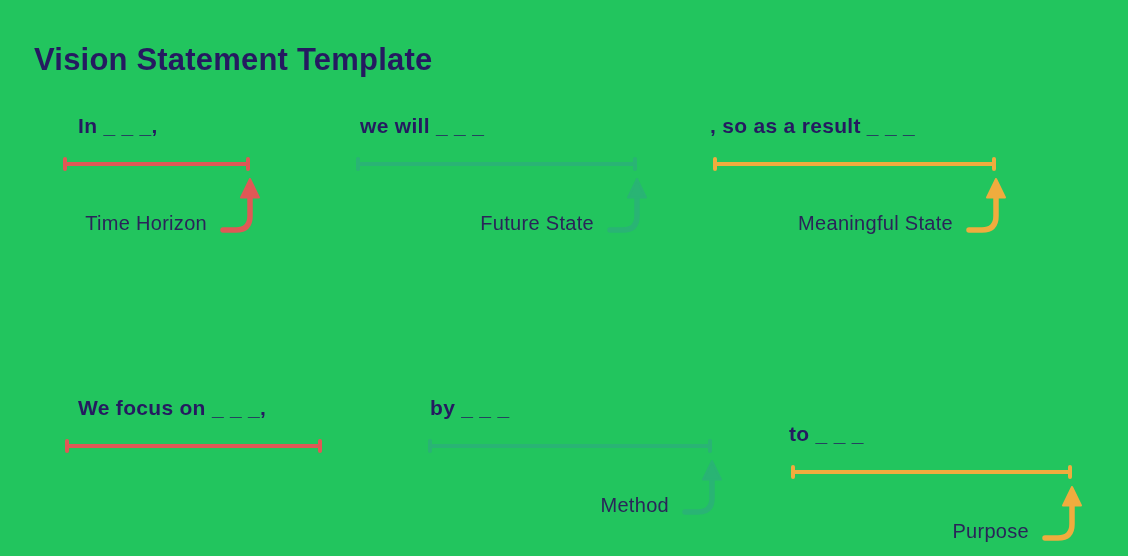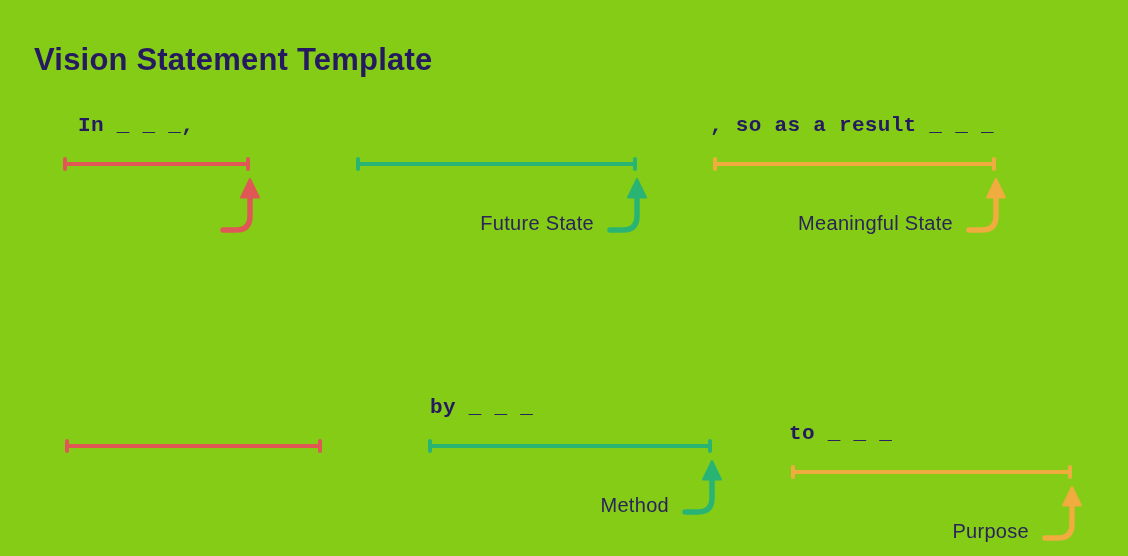--- a/index.html
+++ b/index.html
@@ -10,21 +10,21 @@
   body {
     width: 1128px;
     height: 556px;
     overflow: hidden;
     font-family: "Liberation Sans", sans-serif;
   }
   .canvas {
     position: relative;
     width: 1128px;
     height: 556px;
-    background: #84cc16;
+    background: #22c55e;
   }
   .tpl-section {
     position: absolute;
     inset: 0;
   }
   .tpl-title {
     position: absolute;
     margin: 0;
     font-size: 31px;
     font-weight: 700;
@@ -48,21 +48,20 @@
   .sec1-seg2 { left: 791px; top: 392px; width: 281px; margin-top: 26px; }
 
   .phrase {
     position: absolute;
     top: 4px;
     font-size: 21px;
     font-weight: 700;
     letter-spacing: 0.3px;
     color: #251a60;
     white-space: nowrap;
-    font-family: Liberation Mono, monospace;
   }
   .sec0-seg0 .phrase { left: 15px; }
   .sec0-seg1 .phrase { left: 4px; }
   .sec0-seg2 .phrase { left: -3px; }
   .sec1-seg0 .phrase { left: 13px; }
   .sec1-seg1 .phrase { left: 2px; }
   .sec1-seg2 .phrase { left: -2px; }
 
   .bracket {
     position: absolute;
@@ -106,27 +105,29 @@
 </head>
 <body>
 
 <div class="canvas">
     <section class="tpl-section sec0">
       <h2 class="tpl-title title0">Vision Statement Template</h2>
       <div class="seg sec0-seg0">
         <div class="phrase">In _ _ _,</div>
         <div class="bracket" style="background: rgb(224, 88, 86);"></div>
         <div class="caption">
+          <span class="seg-label">Time Horizon</span>
           <svg class="arrow-icon" width="44" height="62" viewBox="0 0 44 62" xmlns="http://www.w3.org/2000/svg">
             <path d="M4 56 H17 Q31 56 31 42 V24" fill="none" stroke="#e05856" stroke-width="5.5" stroke-linecap="round"></path>
             <path d="M31 5 L22 23.5 H40 Z" fill="#e05856" stroke="#e05856" stroke-width="2" stroke-linejoin="round"></path>
           </svg>
         </div>
       </div>
       <div class="seg sec0-seg1">
+        <div class="phrase">we will _ _ _</div>
         <div class="bracket" style="background: rgb(41, 180, 116);"></div>
         <div class="caption">
           <span class="seg-label">Future State</span>
           <svg class="arrow-icon" width="44" height="62" viewBox="0 0 44 62" xmlns="http://www.w3.org/2000/svg">
             <path d="M4 56 H17 Q31 56 31 42 V24" fill="none" stroke="#29b474" stroke-width="5.5" stroke-linecap="round"></path>
             <path d="M31 5 L22 23.5 H40 Z" fill="#29b474" stroke="#29b474" stroke-width="2" stroke-linejoin="round"></path>
           </svg>
         </div>
       </div>
       <div class="seg sec0-seg2">
@@ -136,20 +137,21 @@
           <span class="seg-label">Meaningful State</span>
           <svg class="arrow-icon" width="44" height="62" viewBox="0 0 44 62" xmlns="http://www.w3.org/2000/svg">
             <path d="M4 56 H17 Q31 56 31 42 V24" fill="none" stroke="#f0ac3e" stroke-width="5.5" stroke-linecap="round"></path>
             <path d="M31 5 L22 23.5 H40 Z" fill="#f0ac3e" stroke="#f0ac3e" stroke-width="2" stroke-linejoin="round"></path>
           </svg>
         </div>
       </div>
     </section>
     <section class="tpl-section sec1">
       <div class="seg sec1-seg0">
+        <div class="phrase">We focus on _ _ _,</div>
         <div class="bracket" style="background: rgb(224, 88, 86);"></div>
       </div>
       <div class="seg sec1-seg1">
         <div class="phrase">by _ _ _</div>
         <div class="bracket" style="background: rgb(41, 180, 116);"></div>
         <div class="caption">
           <span class="seg-label">Method</span>
           <svg class="arrow-icon" width="44" height="62" viewBox="0 0 44 62" xmlns="http://www.w3.org/2000/svg">
             <path d="M4 56 H17 Q31 56 31 42 V24" fill="none" stroke="#29b474" stroke-width="5.5" stroke-linecap="round"></path>
             <path d="M31 5 L22 23.5 H40 Z" fill="#29b474" stroke="#29b474" stroke-width="2" stroke-linejoin="round"></path>

